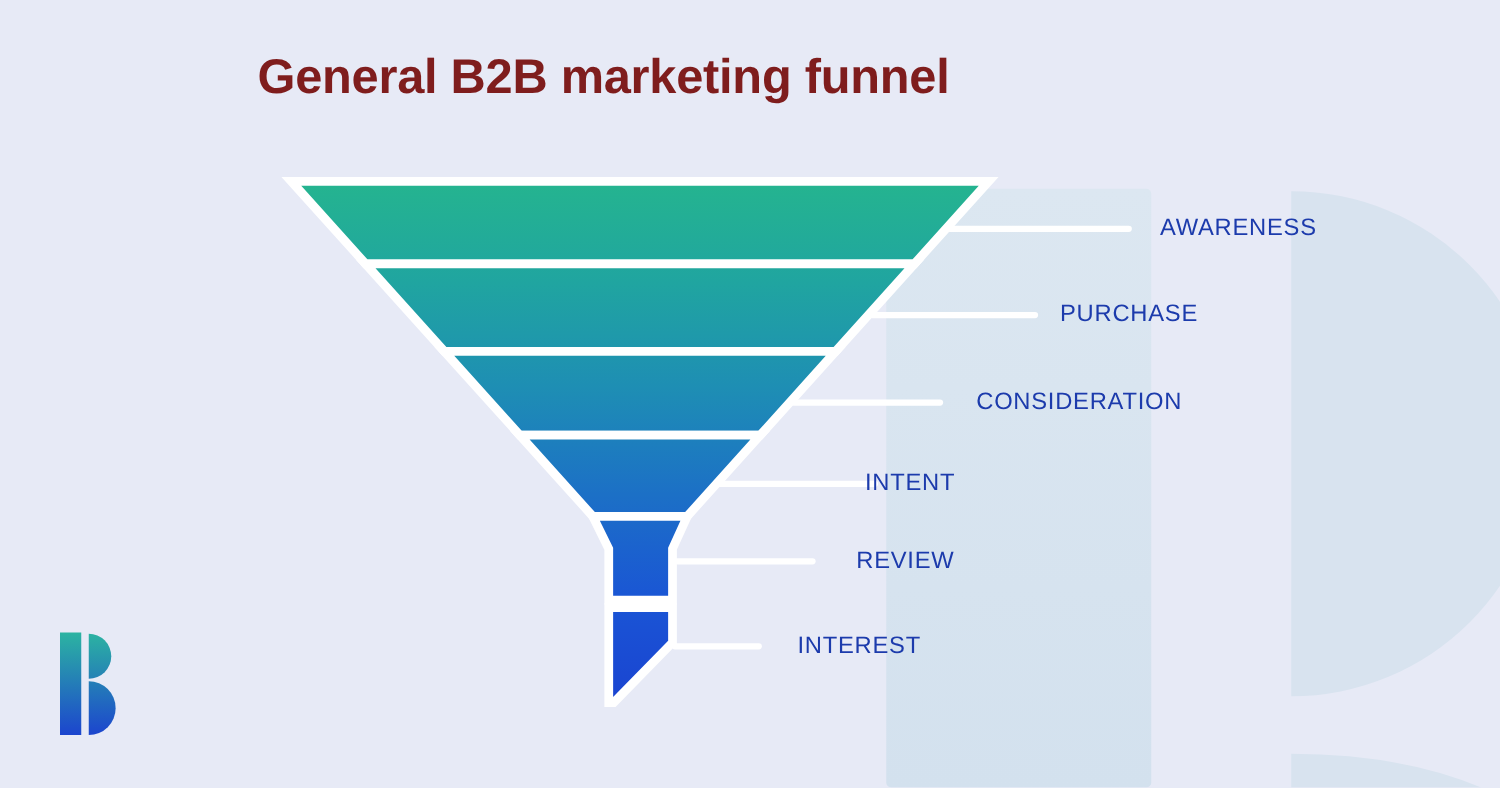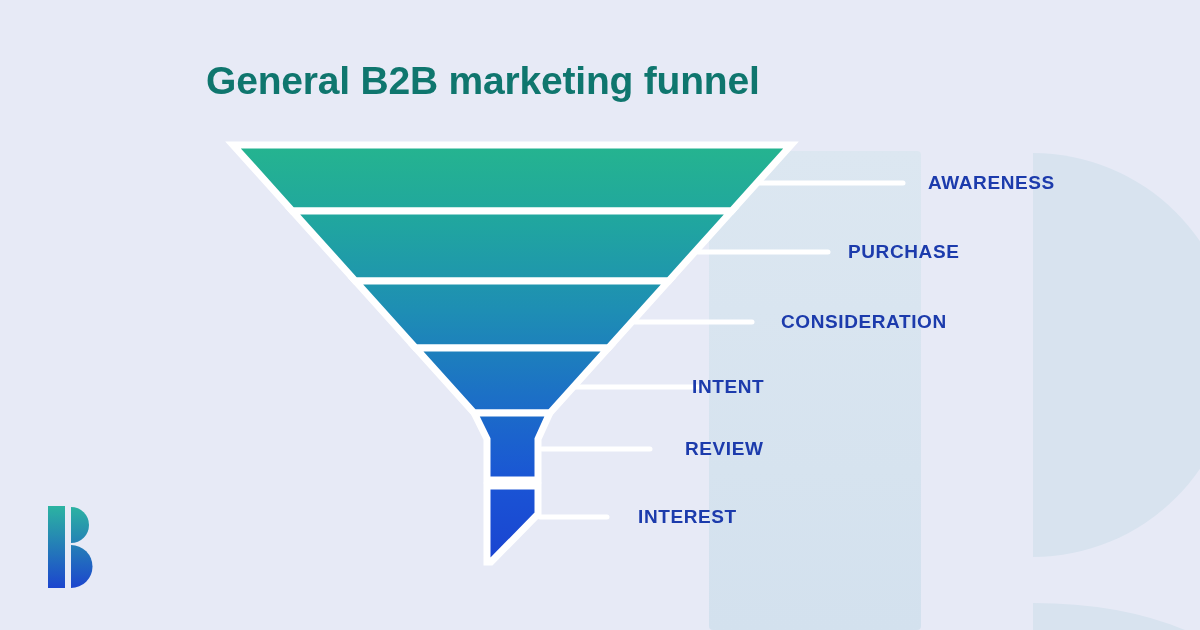--- a/index.html
+++ b/index.html
@@ -5,25 +5,25 @@
   html,body{margin:0;padding:0;}
   body{
     width:1200px;height:630px;position:relative;overflow:hidden;
     background:#E7EAF6;
     font-family:"Liberation Sans",sans-serif;
   }
   .layer{position:absolute;left:0;top:0;pointer-events:none;}
   .page-title{
     position:absolute;left:206px;top:40px;
     font-size:39px;font-weight:800;letter-spacing:-.2px;
-    color:#0f766e;white-space:nowrap;margin-top:19px;
+    color:#7f1d1d;white-space:nowrap;
   }
   .stage-label{
     position:absolute;
-    font-size:19px;font-weight:bold;letter-spacing:.6px;
+    font-size:19px;font-weight:normal;letter-spacing:.6px;
     color:#1C3BAC;line-height:24px;white-space:nowrap;
   }
   .lbl-awareness{left:928px;top:171px;}
   .lbl-interest{left:848px;top:240px;}
   .lbl-consideration{left:781px;top:310px;}
   .lbl-intent{left:692px;top:375px;}
   .lbl-review{left:673px;top:437px;margin-left:12px;}
   .lbl-purchase{left:638px;top:505px;}
   .logo-wrap{position:absolute;left:48px;top:505px;}
 </style>

